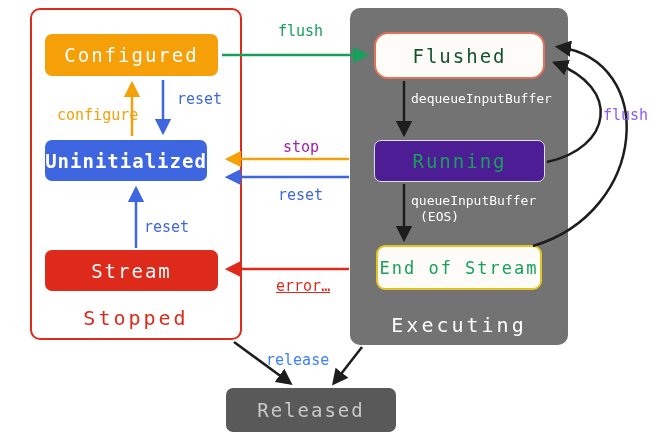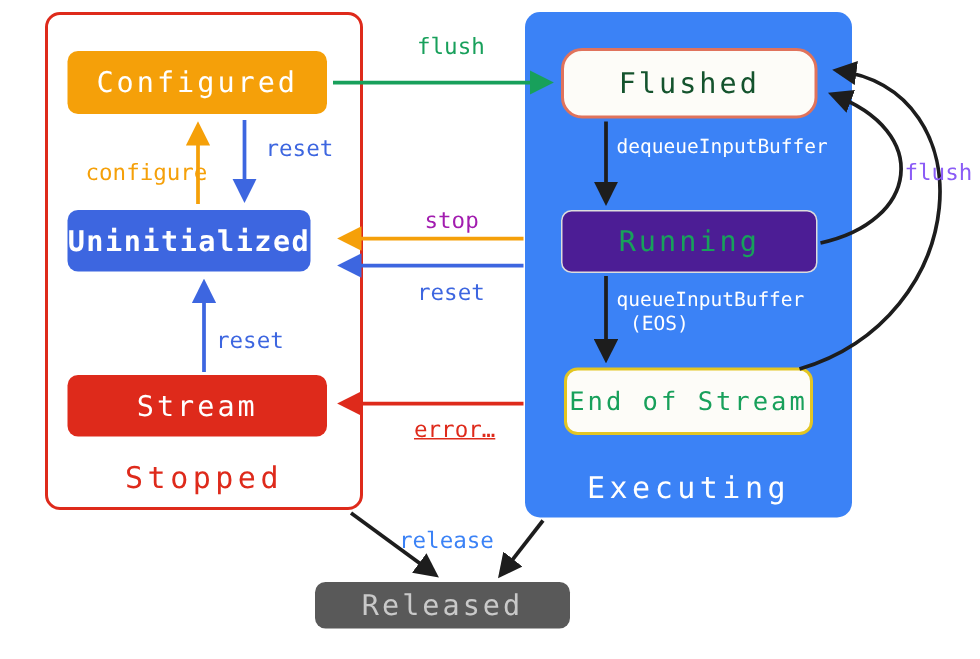--- a/index.html
+++ b/index.html
@@ -15,42 +15,42 @@
   }
 
   
   .group { position: absolute; border-radius: 10px; z-index: 1; }
   .group-stopped {
     left: 30px; top: 8px; width: 212px; height: 332px;
     border: 2px solid #de2a1b; background: #ffffff;
   }
   .group-executing {
     left: 350px; top: 8px; width: 218px; height: 337px;
-    background: #3b82f6;
+    background: #737373;
   }
   .group-label {
     position: absolute; bottom: 8px; left: 0; width: 100%;
     text-align: center; font-size: 20px; letter-spacing: 3px;
   }
   .group-stopped .group-label { color: #de2a1b; }
   .group-executing .group-label { color: #ffffff; }
 
   
   .state {
     position: absolute; z-index: 2;
     display: flex; align-items: center; justify-content: center;
     border-radius: 7px; font-size: 19px; letter-spacing: 2px;
   }
   .state-configured    { left: 45px;  top: 34px;  width: 173px; height: 42px; background: #f5a009; color: #ffffff; }
   .state-uninitialized { left: 45px;  top: 140px; width: 162px; height: 41px; background: #3d66e0; color: #ffffff; letter-spacing: 1px; font-weight: bold; }
   .state-error         { left: 45px;  top: 250px; width: 173px; height: 41px; background: #de2a1b; color: #ffffff; }
   .state-flushed       { left: 374px; top: 32px;  width: 171px; height: 47px; background: #fdfcf8; color: #14532d; border: 2px solid #e0735c; border-radius: 14px; }
   .state-running       { left: 374px; top: 140px; width: 171px; height: 42px; background: #4c1d95; color: #18a05b; border: 1px solid #dddddd; }
   .state-end-of-stream { left: 376px; top: 245px; width: 166px; height: 45px; background: #fdfcf8; color: #18a05b; border: 2px solid #e3c522; border-radius: 9px; font-size: 17px; }
-  .state-released      { left: 210px; top: 388px; width: 170px; height: 31px; background: #595959; color: #c9c9c9; }
+  .state-released      { left: 226px; top: 388px; width: 170px; height: 44px; background: #595959; color: #c9c9c9; }
 
   
   .tlabel { position: absolute; z-index: 6; font-size: 15px; white-space: nowrap; }
   .lbl-start           { left: 278px; top: 22px;  color: #18a05b; }
   .lbl-reset-conf      { left: 177px; top: 90px;  color: #3d66e0; }
   .lbl-configure       { left: 57px;  top: 106px; color: #f5a009; }
   .lbl-stop            { left: 283px; top: 138px; color: #a21caf; }
   .lbl-reset-exec      { left: 278px; top: 186px; color: #3d66e0; }
   .lbl-reset-error     { left: 144px; top: 218px; color: #3d66e0; }
   .lbl-error           { left: 276px; top: 277px; color: #de2a1b; text-decoration: underline; }

